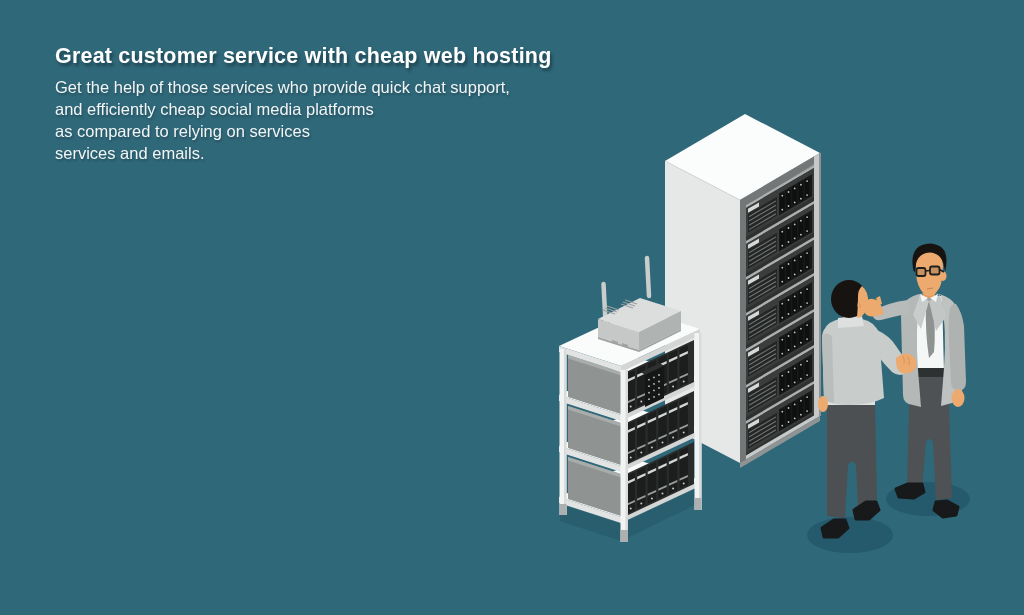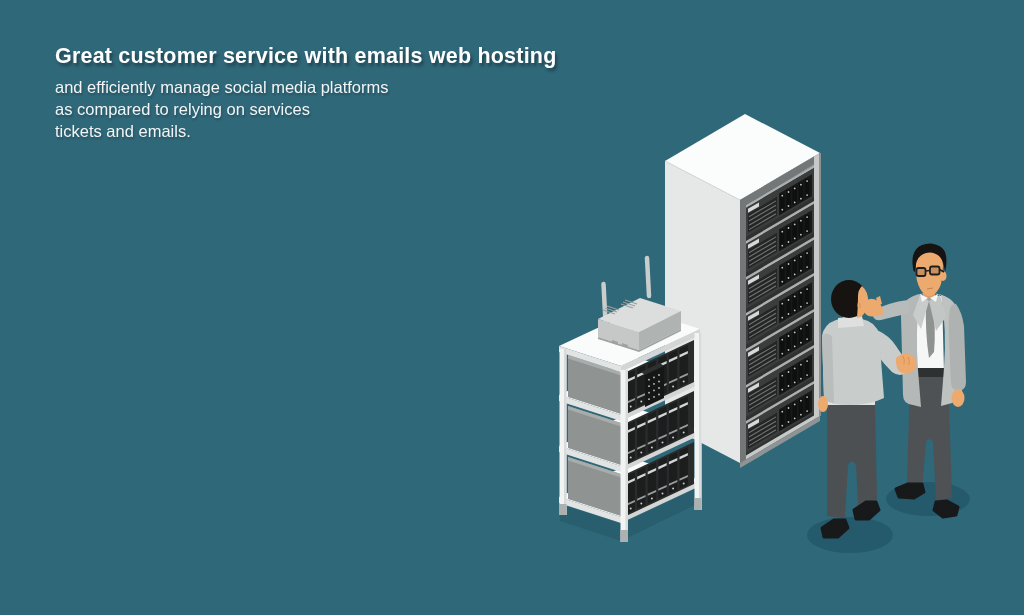--- a/index.html
+++ b/index.html
@@ -20,24 +20,25 @@
     text-shadow:1px 2px 2px rgba(16,38,48,.35);
   }
   svg.illu{position:absolute;left:0;top:0;width:1024px;height:615px;z-index:1;}
 </style>
 </head>
 <body>
 
 <div class="page">
 
   <header class="hero">
-    <h1>Great customer service with emails web hosting</h1>
-    <div class="line">and efficiently manage social media platforms</div>
+    <h1>Great customer service with cheap web hosting</h1>
+    <div class="line">Get the help of those services who provide quick chat support,</div>
+    <div class="line">and efficiently cheap social media platforms</div>
     <div class="line">as compared to relying on services</div>
-    <div class="line">tickets and emails.</div>
+    <div class="line">services and emails.</div>
   </header>
 
   <svg class="illu" viewBox="0 0 1024 615" role="img" aria-label="Support agent talking with a customer beside a tall server rack and a shelf rack topped by a wifi router">
     <defs>
 
       <g id="ru">
         <polygon points="746,205 814,165.1 814,168.1 746,208" fill="#ACAFAF"></polygon>
         <polygon points="746,208 814,168.1 814,197.1 746,237" fill="#3B3D3D"></polygon>
         <polygon points="748,208.8 759,202.4 759,206.4 748,212.8" fill="#D7D8D8"></polygon>
         <polygon points="748,213.8 777,196.8 777,215.8 748,232.8" fill="#242626"></polygon>

